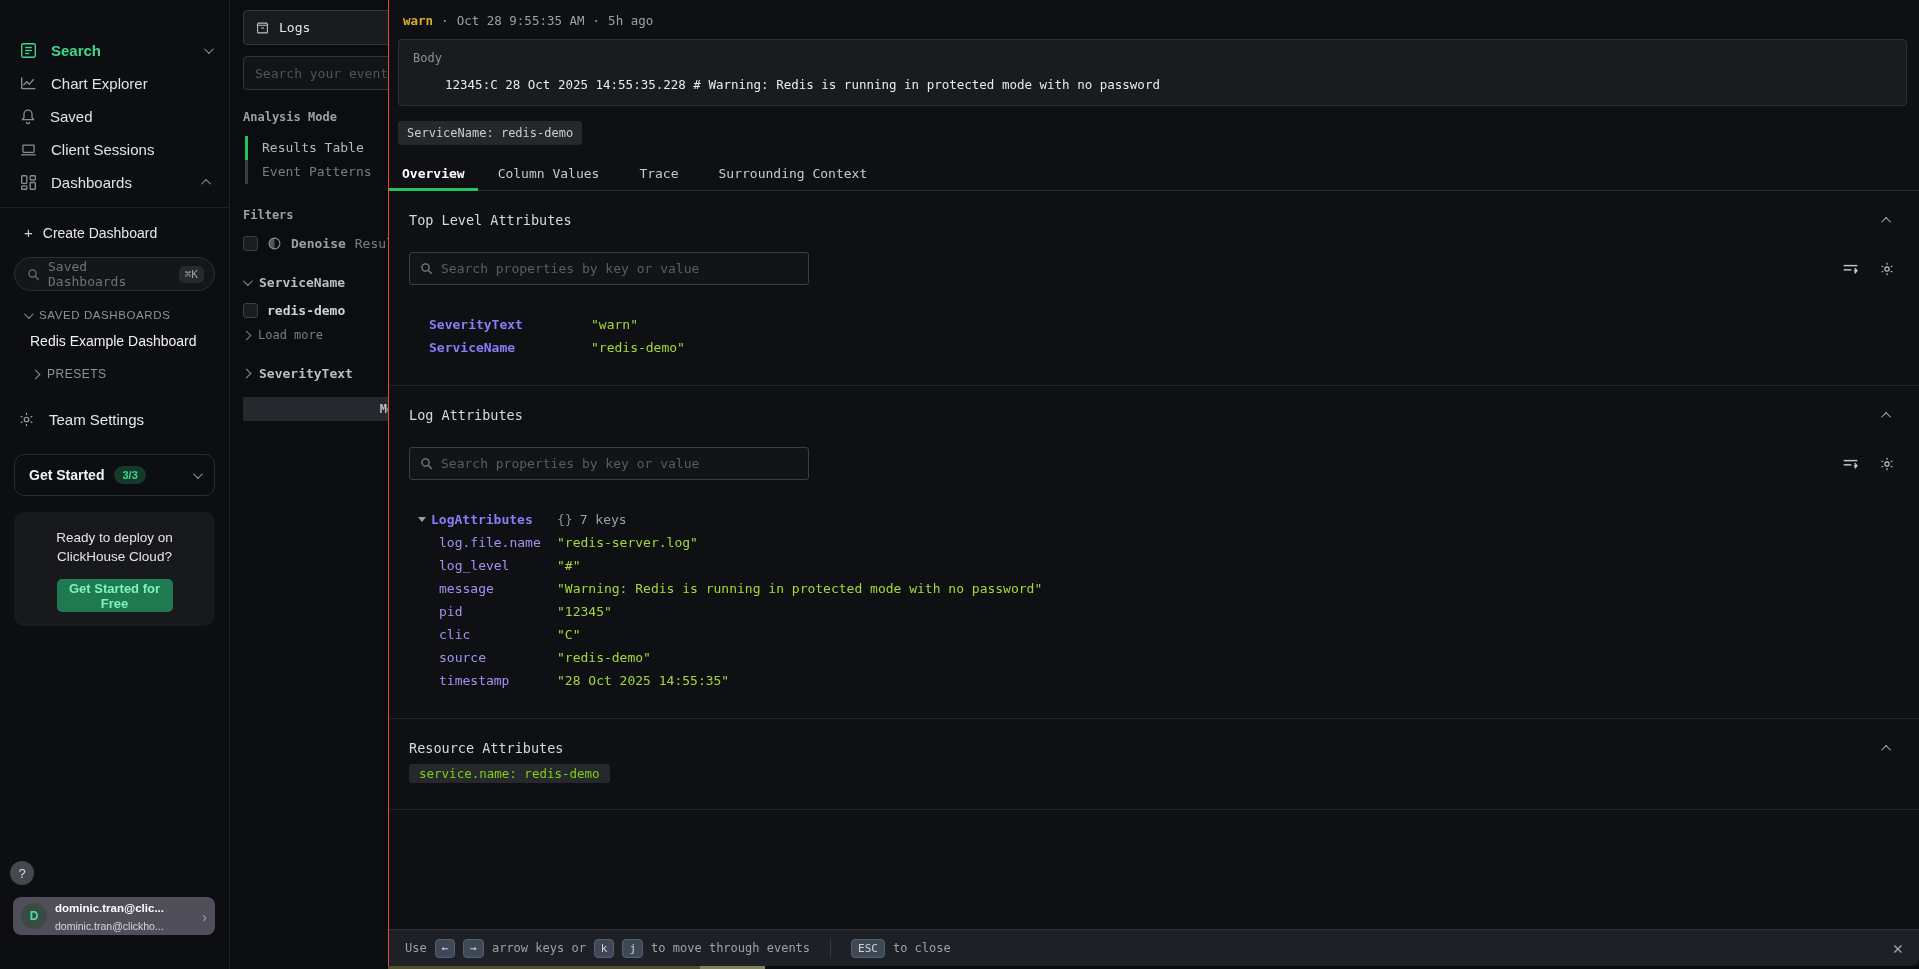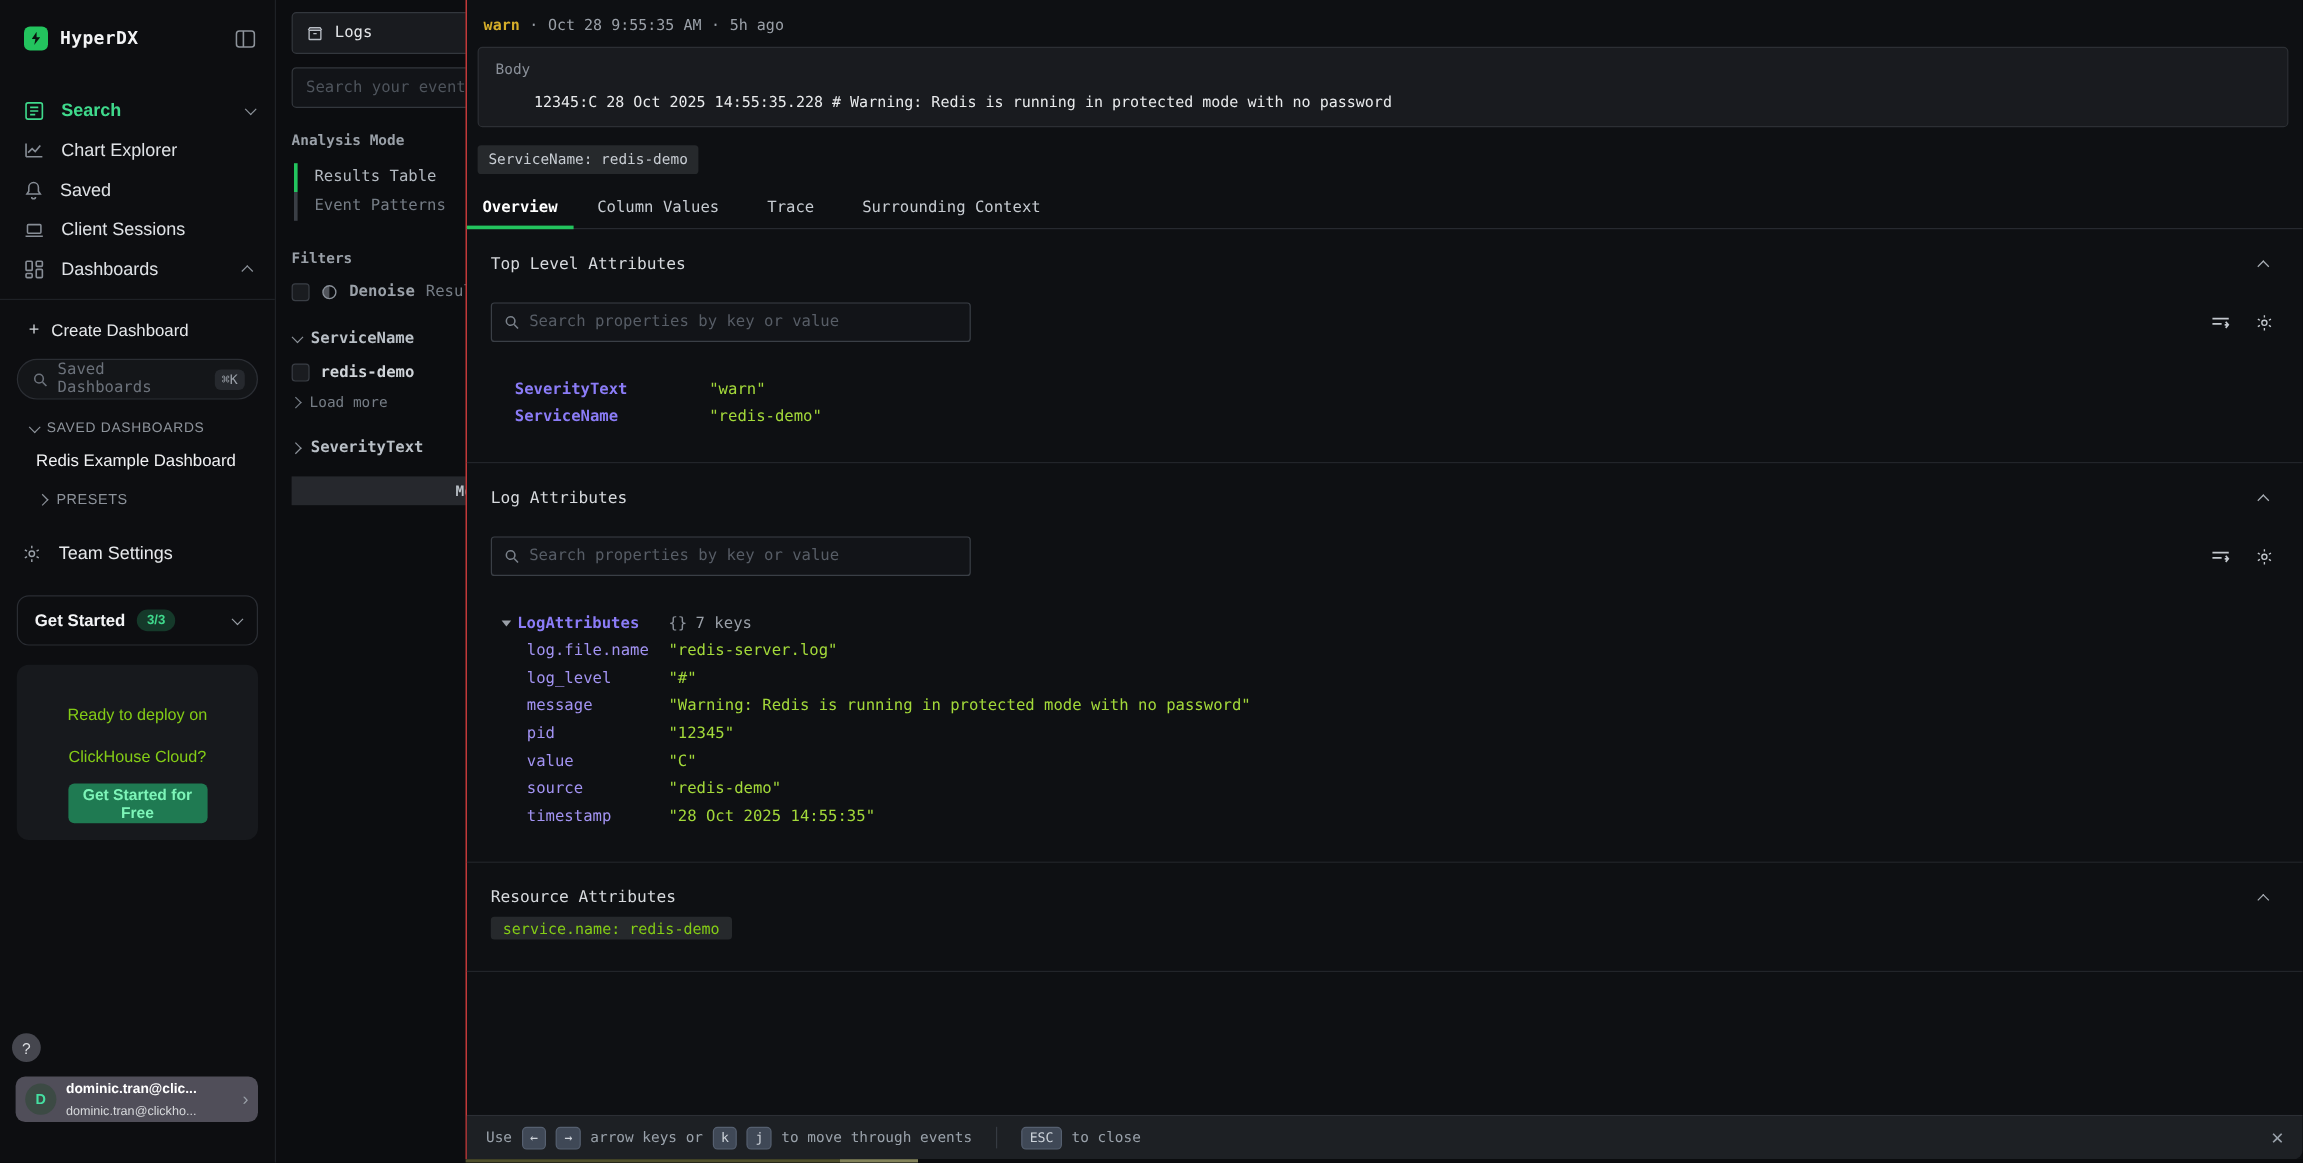--- a/index.html
+++ b/index.html
@@ -34,21 +34,21 @@
   .saved-header { display:flex; align-items:center; gap:8px; padding:18px 20px 0 24px; color:#8d939b; font-size:11.5px; letter-spacing:.6px; cursor:pointer; }
   .dash-item { padding:12px 20px 0 30px; color:#f0f1f3; font-size:14px; cursor:pointer; }
   .presets-row { display:flex; align-items:center; gap:8px; padding:18px 20px 0 32px; color:#8d939b; font-size:12px; letter-spacing:.5px; cursor:pointer; }
   .team-row { display:flex; align-items:center; gap:14px; padding:30px 20px 0 18px; color:#e6e8eb; font-size:15px; cursor:pointer; }
   .team-row .nicon { color:#9aa0a8; }
   .getstarted-box { margin:26px 14px 0 14px; border:1px solid #2a2d33; border-radius:10px; height:42px; display:flex; align-items:center; gap:10px; padding:0 14px; cursor:pointer; }
   .getstarted-box .gs-label { color:#f2f3f5; font-weight:bold; font-size:14px; }
   .gs-badge { background:#15392a; color:var(--mint,#3fd98c); font-size:11px; font-weight:bold; padding:3px 8px; border-radius:9px; }
   .getstarted-box .chev { color:#9aa0a8; margin-left:auto; }
   .cloud-card { margin:16px 14px 0 14px; background:#17191d; border-radius:10px; padding:16px 12px 14px 12px; text-align:center; }
-  .cloud-line { color:#84cc16; font-size:13.5px; line-height:19px;margin-top:16px; }
+  .cloud-line { color:#e5e5e5; font-size:13.5px; line-height:19px; }
   .cloud-btn { margin:13px auto 0 auto; width:116px; height:33px; background:#1f7a52; border-radius:5px; display:flex; align-items:center; justify-content:center; color:#7df5b8; font-weight:bold; font-size:13px; cursor:pointer; }
   .help-btn { position:absolute; left:10px; bottom:84px; width:24px; height:24px; border-radius:50%; background:#45464e; color:#dcdee2; display:flex; align-items:center; justify-content:center; font-size:13px; cursor:pointer; }
   .user-card { position:absolute; left:13px; right:14px; bottom:34px; height:38px; background:#504e59; border-radius:8px; display:flex; align-items:center; gap:8px; padding:0 8px; cursor:pointer; }
   .avatar { width:26px; height:26px; border-radius:50%; background:#3c4a44; color:#45e0a1; font-weight:bold; font-size:12px; display:flex; align-items:center; justify-content:center; flex:none; }
   .user-lines { min-width:0; }
   .user-name { color:#ffffff; font-weight:bold; font-size:11.5px; white-space:nowrap; overflow:hidden; }
   .user-email { color:#d6d8db; font-size:10.5px; white-space:nowrap; overflow:hidden; }
   .user-chev { margin-left:auto; color:#9aa0a8; font-size:15px; }
 
   
@@ -115,34 +115,20 @@
   .bottom-strip { position:absolute; left:388px; right:0; bottom:0; height:3px; background:#0b0c0e; z-index:6; }
   .strip-olive { position:absolute; left:0; top:0; height:3px; width:312px; background:#4f4f2c; }
   .strip-olive2 { position:absolute; left:312px; top:0; height:3px; width:65px; background:#82825a; }
 </style>
 </head>
 <body>
 
 <div class="app">
 
   <aside class="sidebar">
-    <div class="logo-row">
-      <span class="logo-mark">
-        <svg width="12" height="12" viewBox="0 0 24 24">
-            <polygon points="13,1 5,13 11,13 9,23 19,10 13,10" fill="#0b1510"></polygon>
-          </svg>
-      </span>
-      <span class="logo-text">HyperDX</span>
-      <span class="logo-collapse">
-        <svg width="17" height="15" viewBox="0 0 20 18" fill="none" stroke="currentColor" stroke-width="1.6">
-            <rect x="1" y="1" width="18" height="16" rx="3"></rect>
-            <line x1="8" y1="1" x2="8" y2="17"></line>
-          </svg>
-      </span>
-    </div>
 
     <nav class="nav">
       <div class="nav-item active">
         <span class="nicon">
           <svg width="17" height="17" viewBox="0 0 20 20" fill="none" stroke="currentColor" stroke-width="1.6">
               <rect x="2" y="2" width="16" height="16" rx="2"></rect>
               <line x1="6" y1="6.5" x2="14" y2="6.5"></line>
               <line x1="6" y1="10" x2="14" y2="10"></line>
               <line x1="6" y1="13.5" x2="11" y2="13.5"></line>
             </svg>
@@ -431,21 +417,21 @@
         </div>
         <div class="child-row">
           <span class="child-key">message</span>
           <span class="attr-val">"Warning: Redis is running in protected mode with no password"</span>
         </div>
         <div class="child-row">
           <span class="child-key">pid</span>
           <span class="attr-val">"12345"</span>
         </div>
         <div class="child-row">
-          <span class="child-key">value</span>
+          <span class="child-key">clic</span>
           <span class="attr-val">"C"</span>
         </div>
         <div class="child-row">
           <span class="child-key">source</span>
           <span class="attr-val">"redis-demo"</span>
         </div>
         <div class="child-row">
           <span class="child-key">timestamp</span>
           <span class="attr-val">"28 Oct 2025 14:55:35"</span>
         </div>

